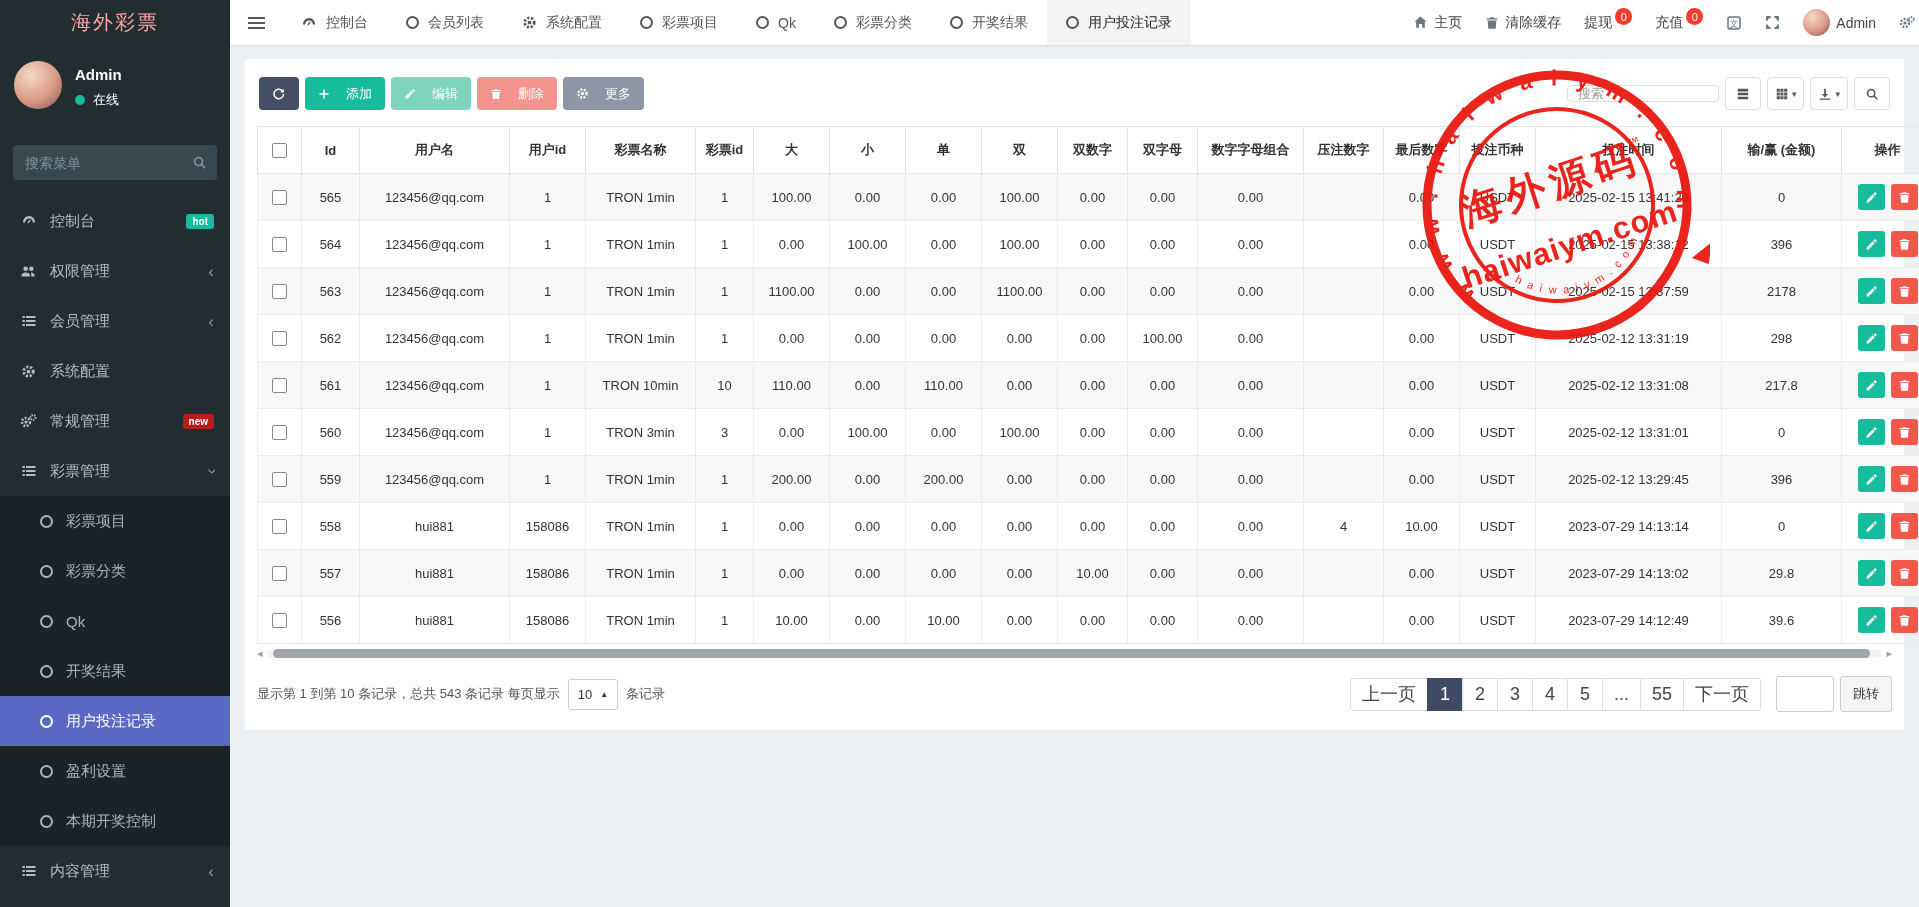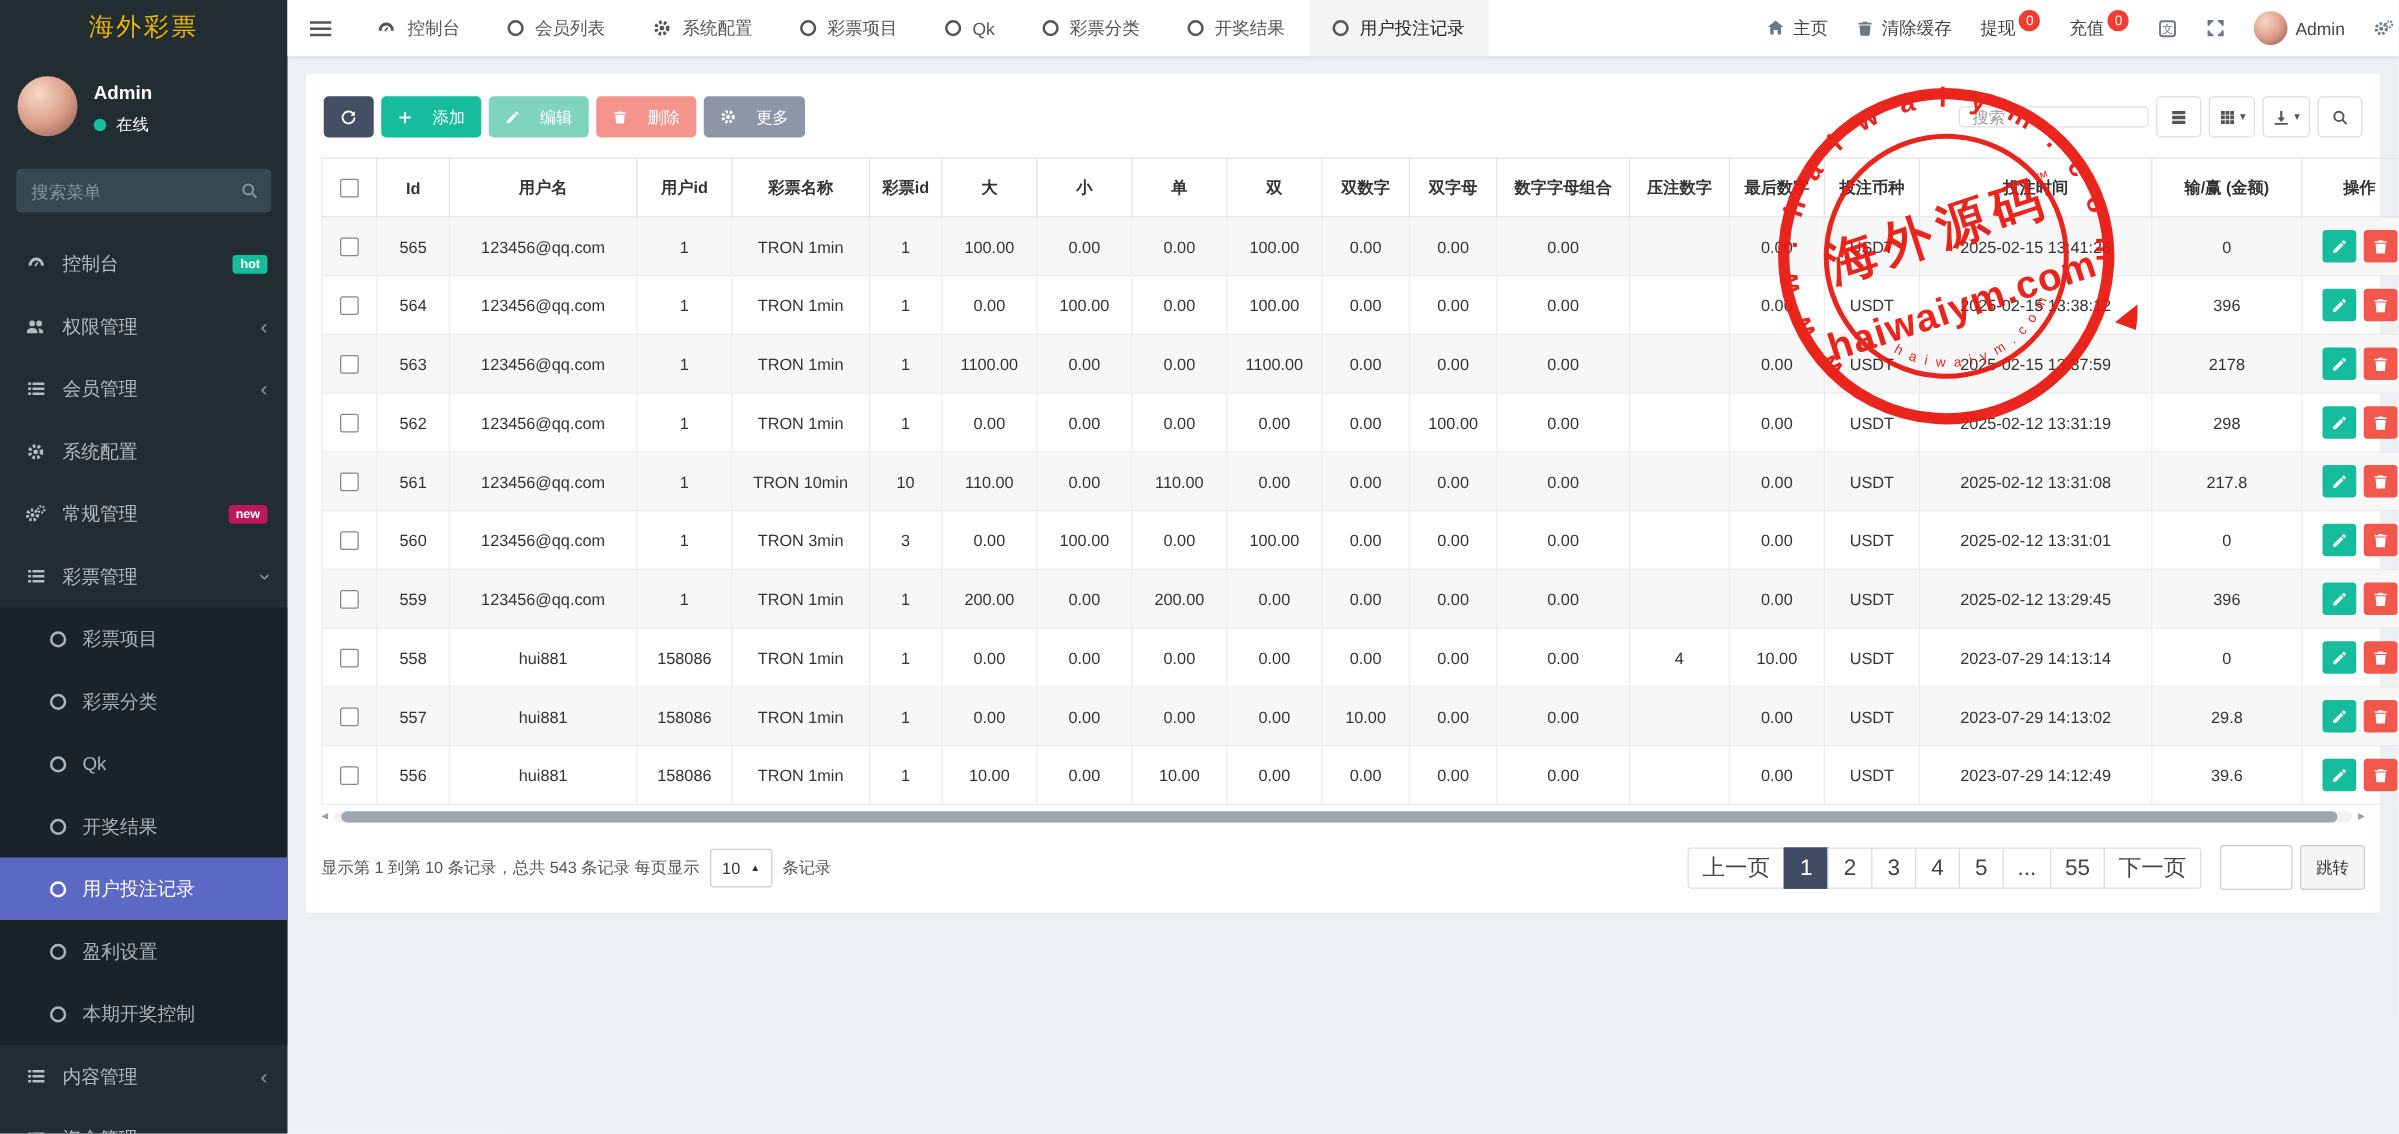--- a/index.html
+++ b/index.html
@@ -2,28 +2,28 @@
 <html><head>
 <meta charset="utf-8">
 <style>
   *{box-sizing:border-box}
   html,body{margin:0;padding:0}
   body{width:1919px;height:907px;overflow:hidden;background:#edf0f2;
        font-family:"Liberation Sans","DejaVu Sans",sans-serif;position:relative}
 
   
   .sidebar{position:absolute;left:0;top:0;bottom:0;width:230px;background:#222d32;color:#b0bec5;z-index:20;overflow:hidden}
-  .brand{height:45px;line-height:45px;text-align:center;color:#eab308;font-size:20px;letter-spacing:2px}
+  .brand{height:45px;line-height:45px;text-align:center;color:#fca5a5;font-size:20px;letter-spacing:2px}
   .user-panel{display:flex;gap:13px;padding:16px 14px 8px}
   .avatar{width:48px;height:48px;border-radius:50%;flex:0 0 48px;
           background:radial-gradient(circle at 35% 30%,#f6d9c4,#d99a86 55%,#8a5a50 95%)}
   .user-name{color:#fff;font-weight:bold;font-size:15px;margin-top:5px}
   .user-status{display:flex;align-items:center;gap:8px;font-size:13px;color:#fff;margin-top:8px}
   .dot{width:10px;height:10px;border-radius:50%;background:#18bc9c}
-  .side-search{margin:18px 13px 16px;position:relative}
+  .side-search{margin:28px 13px 16px;position:relative}
   .side-search input{width:100%;height:35px;background:#374850;border:none;border-radius:4px;
         color:#cfd8dc;padding:0 32px 0 12px;font-size:14px;font-family:inherit;outline:none}
   .side-search input::placeholder{color:#7f95a1}
   .side-search svg{position:absolute;right:10px;top:10px}
   .s-item{height:50px;display:flex;align-items:center;gap:13px;padding:0 16px 0 20px;font-size:15px;cursor:pointer}
   .s-ic{width:17px;display:flex;justify-content:center}
   .s-ic svg{fill:#b0bec5}
   .s-lbl{flex:1}
   .s-badge{font-size:10px;color:#fff;padding:2px 6px;border-radius:3px;font-weight:bold}
   .chev{color:#8a979e;font-size:17px;line-height:1;display:inline-block}
@@ -175,21 +175,21 @@
       </div>
       <div class="s-item">
         <span class="s-ic">
           <svg width="17" height="16" viewBox="0 0 17 16">
             <circle cx="6" cy="9" r="4" fill="none" stroke="#b0bec5" stroke-width="2.6" stroke-dasharray="1.9 1.5"></circle>
             <circle cx="6" cy="9" r="1.6"></circle>
             <circle cx="13" cy="4.5" r="2.5" fill="none" stroke="#b0bec5" stroke-width="1.9" stroke-dasharray="1.4 1.1"></circle>
           </svg>
         </span>
         <span class="s-lbl">常规管理</span>
-        <span class="s-badge" style="background:#be185d">new</span>
+        <span class="s-badge" style="background:#b91c1c">new</span>
       </div>
       <div class="s-item">
         <span class="s-ic">
           <svg width="16" height="16" viewBox="0 0 16 16">
             <rect x="1.5" y="3" width="2.4" height="2"></rect>
             <rect x="5" y="3" width="9.5" height="2"></rect>
             <rect x="1.5" y="7" width="2.4" height="2"></rect>
             <rect x="5" y="7" width="9.5" height="2"></rect>
             <rect x="1.5" y="11" width="2.4" height="2"></rect>
             <rect x="5" y="11" width="9.5" height="2"></rect>

